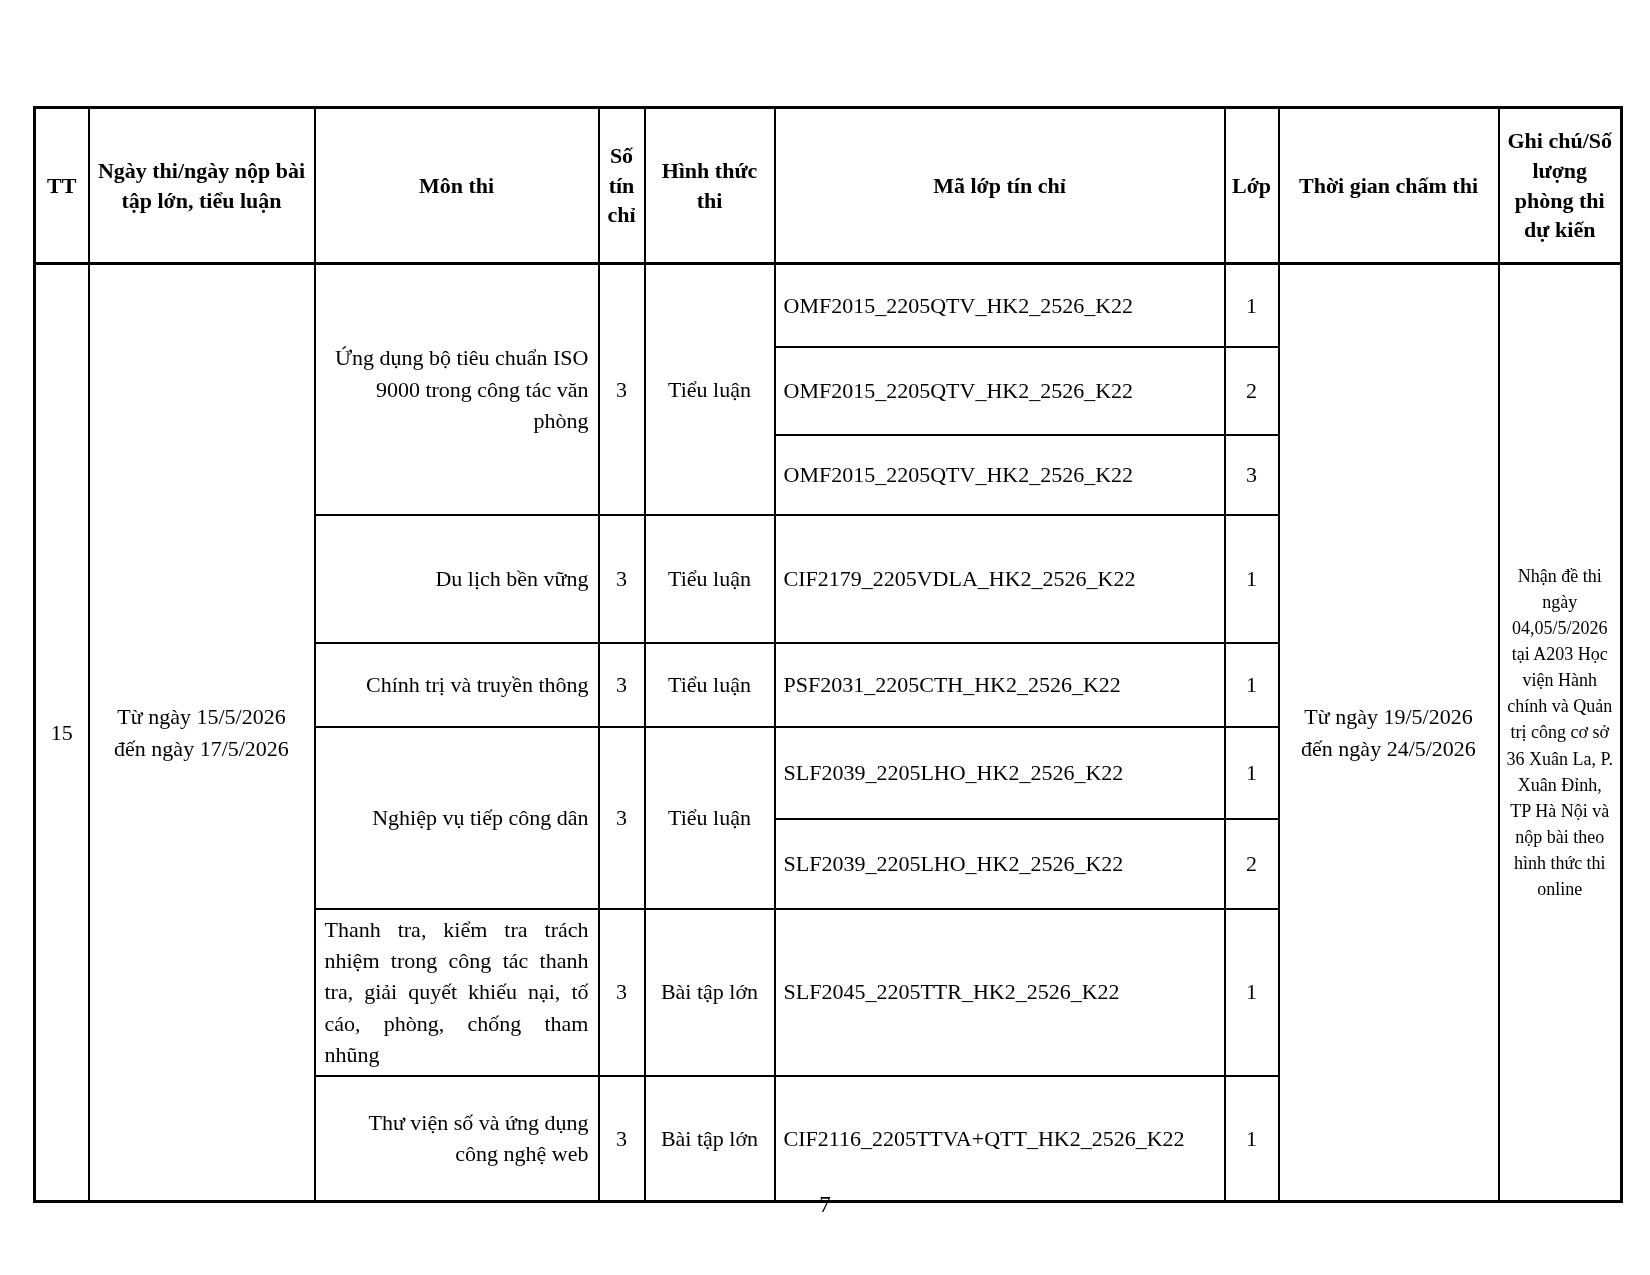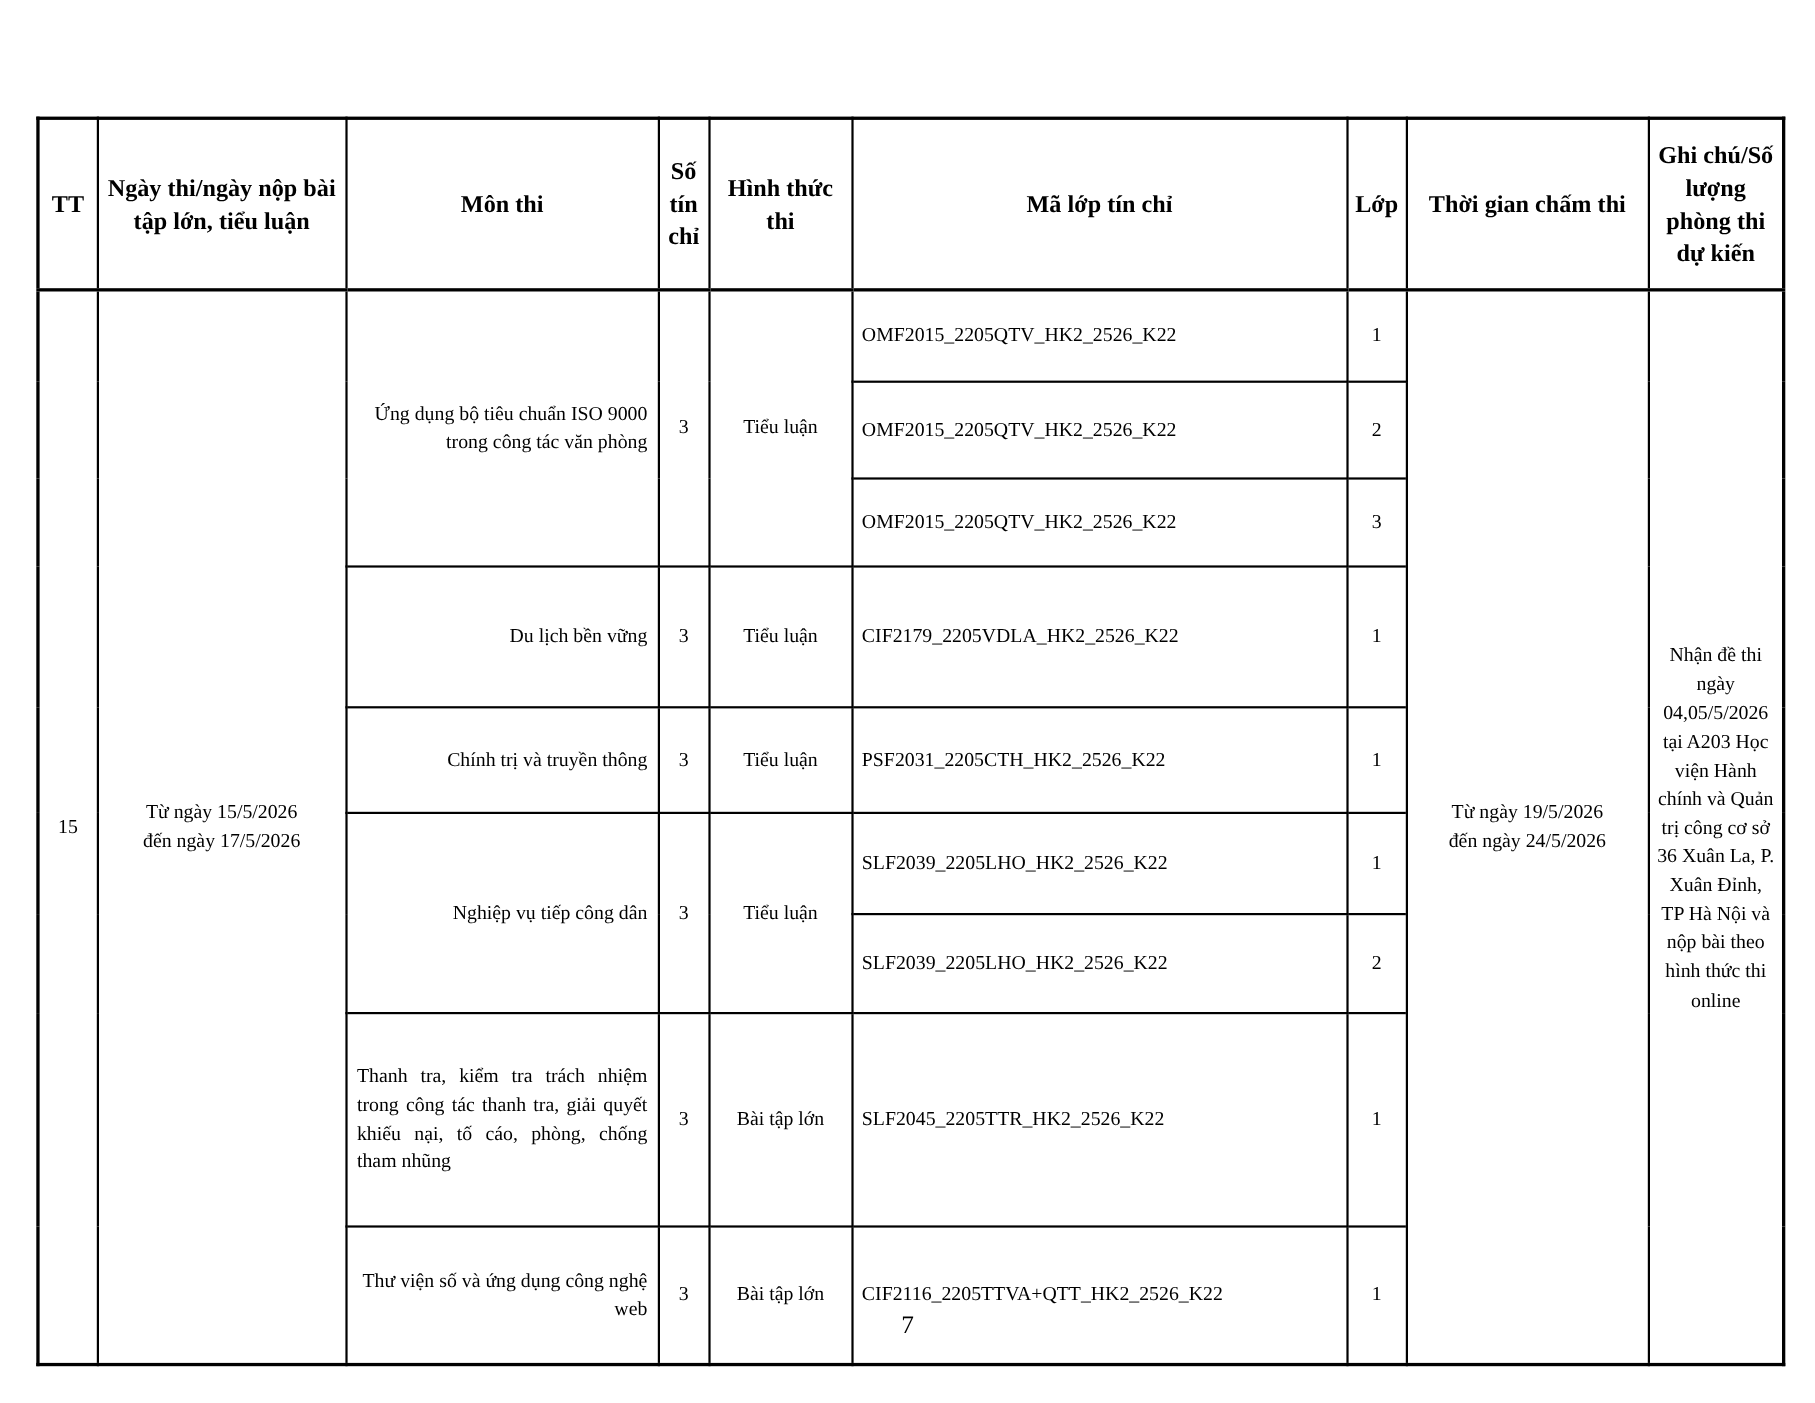--- a/index.html
+++ b/index.html
@@ -23,21 +23,21 @@
     overflow: hidden;
   }
   table.exam th {
     font-size: 22px;
     font-weight: bold;
     text-align: center;
     padding: 4px 6px;
     line-height: 1.35;
     border-bottom: 3px solid #000;
   }
-  td { font-size: 18px; line-height: 1.42; }
+  td { font-size: 22px; line-height: 1.42; }
   .c-center { text-align: center; padding: 4px; }
   .c-subject { text-align: right; padding: 4px 9px; }
   .c-subject.justify { text-align: justify; }
   .c-code { text-align: left; padding: 4px 8px; overflow-wrap: anywhere; }
   .c-date { text-align: center; padding: 4px 12px; white-space: pre-line; }
   .c-note {
     font-size: 18px;
     text-align: center;
     padding: 4px 6px;
     line-height: 1.45;
@@ -105,42 +105,42 @@
     </tr>
 
     <tr style="height:128px">
       <td class="c-subject">Du lịch bền vững</td>
       <td class="c-center">3</td>
       <td class="c-center">Tiểu luận</td>
       <td class="c-code">CIF2179_2205VDLA_HK2_2526_K22</td>
       <td class="c-center">1</td>
     </tr>
 
-    <tr style="height:96px">
+    <tr style="height:84px">
       <td class="c-subject">Chính trị và truyền thông</td>
       <td class="c-center">3</td>
       <td class="c-center">Tiểu luận</td>
       <td class="c-code">PSF2031_2205CTH_HK2_2526_K22</td>
       <td class="c-center">1</td>
     </tr>
 
     <tr style="height:92px">
       <td class="c-subject" rowspan="2">Nghiệp vụ tiếp công dân</td>
       <td class="c-center" rowspan="2">3</td>
       <td class="c-center" rowspan="2">Tiểu luận</td>
       <td class="c-code">SLF2039_2205LHO_HK2_2526_K22</td>
       <td class="c-center">1</td>
     </tr>
 
     <tr style="height:90px">
       <td class="c-code">SLF2039_2205LHO_HK2_2526_K22</td>
       <td class="c-center">2</td>
     </tr>
 
-    <tr style="height:194px">
+    <tr style="height:167px">
       <td class="c-subject justify">Thanh tra, kiểm tra trách nhiệm trong công tác thanh tra, giải quyết khiếu nại, tố cáo, phòng, chống tham nhũng</td>
       <td class="c-center">3</td>
       <td class="c-center">Bài tập lớn</td>
       <td class="c-code">SLF2045_2205TTR_HK2_2526_K22</td>
       <td class="c-center">1</td>
     </tr>
 
     <tr style="height:126px">
       <td class="c-subject">Thư viện số và ứng dụng công nghệ web</td>
       <td class="c-center">3</td>

